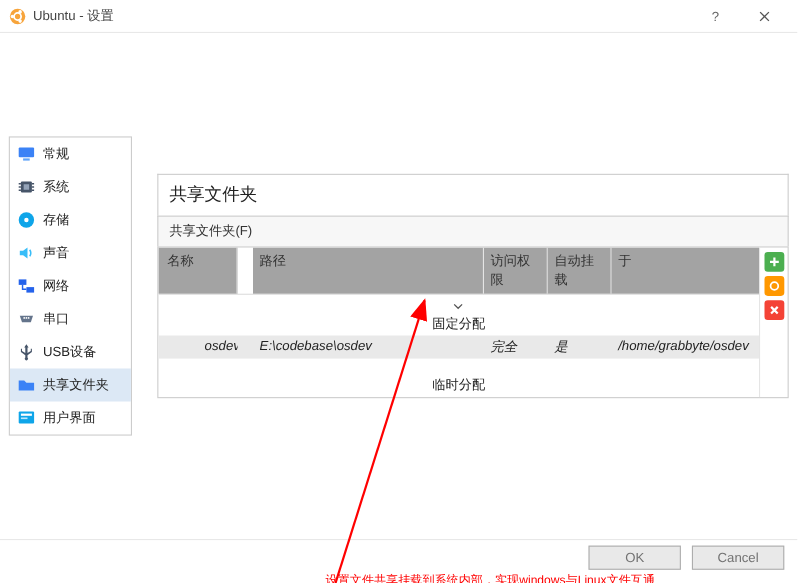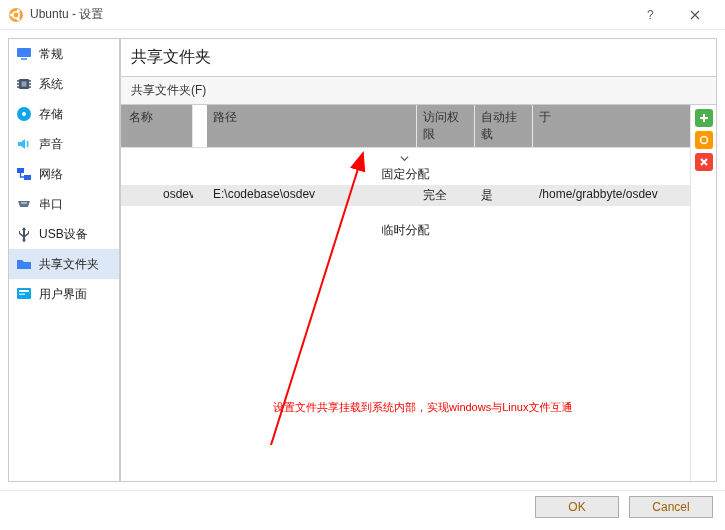--- a/index.html
+++ b/index.html
@@ -6,21 +6,21 @@
   body { background: #fff; width: 725px; height: 530px; overflow: hidden; }
 
   
   .titlebar { height: 30px; display: flex; align-items: center; padding: 0 8px; border-bottom: 1px solid #e8e8e8; }
   .titlebar .app-icon { width: 16px; height: 16px; margin-right: 6px; }
   .titlebar .title { color: #444; }
   .titlebar .winbtns { margin-left: auto; display: flex; gap: 0; }
   .winbtn { width: 45px; height: 28px; display: flex; align-items: center; justify-content: center; color: #666; }
 
   
-  .main { display: flex; height: 460px; padding: 8px; gap: 0; }
+  .main { display: flex; height: 460px; padding: 8px; gap: 23px; align-items: center; }
   .sidebar { width: 112px; border: 1px solid #ccc; background: #fff; display: flex; flex-direction: column; }
   .side-item { display: flex; align-items: center; gap: 6px; padding: 6px 6px; cursor: default; }
   .side-item.selected { background: #dce8f5; }
   .side-icon { width: 18px; height: 18px; display: flex; align-items: center; justify-content: center; }
   .side-label { color: #222; }
 
   .content { flex: 1; display: flex; flex-direction: column; }
   .content-title { border: 1px solid #ccc; border-bottom: none; padding: 8px 10px; font-size: 16px; color: #222; }
   .content-section-label { border: 1px solid #ccc; border-bottom: none; padding: 5px 10px; color: #333; background: #f7f7f7; }
   .content-body { flex: 1; border: 1px solid #ccc; position: relative; display: flex; }
@@ -32,33 +32,33 @@
   .col-name  { width: 72px; padding-left: 8px; }
   .col-path  { width: 210px; margin-left: 14px; }
   .col-access{ width: 58px; }
   .col-auto  { width: 58px; }
   .col-at    { flex: 1; }
 
   .tbody { padding-top: 2px; }
   .group-row { display: flex; align-items: center; padding: 2px 6px; color: #222; flex-direction: column; }
   .group-twisty { width: 12px; text-align: center; margin-right: 2px; color: #555; }
   .data-row { display: flex; }
-  .data-row.highlight { background: #e9e9e9; }
+  .data-row.highlight { background: #e9e9e9; font-style: italic; }
   .td { padding: 2px 6px; color: #222; white-space: nowrap; overflow: hidden; }
   .td.col-name { padding-left: 42px; }
 
   .side-toolbar { width: 26px; border-left: 1px solid #e5e5e5; display: flex; flex-direction: column; align-items: center; padding-top: 4px; gap: 4px; }
   .tool-btn { width: 18px; height: 18px; border-radius: 3px; display: flex; align-items: center; justify-content: center; font-size: 12px; color: #fff; }
   .tool-add { background: #4caf50; }
   .tool-edit { background: #ff9800; }
   .tool-del { background: #f44336; }
 
   
   .footer { height: 32px; display: flex; justify-content: flex-end; align-items: center; padding: 0 12px; gap: 10px; border-top: 1px solid #e8e8e8; }
-  .btn { min-width: 84px; height: 22px; border: 1px solid #adadad; background: #e9e9e9; display: flex; align-items: center; justify-content: center; color: #a16207; }
+  .btn { min-width: 84px; height: 22px; border: 1px solid #adadad; background: #e9e9e9; display: flex; align-items: center; justify-content: center; color: #737373; }
 
   
   .annotation-text { position: absolute; color: #ff0000; font-size: 11px; white-space: nowrap; }
 </style>
 </head>
 <body>
 
 <div class="titlebar">
   <span class="app-icon">
     <svg viewBox="0 0 16 16" width="16" height="16">

